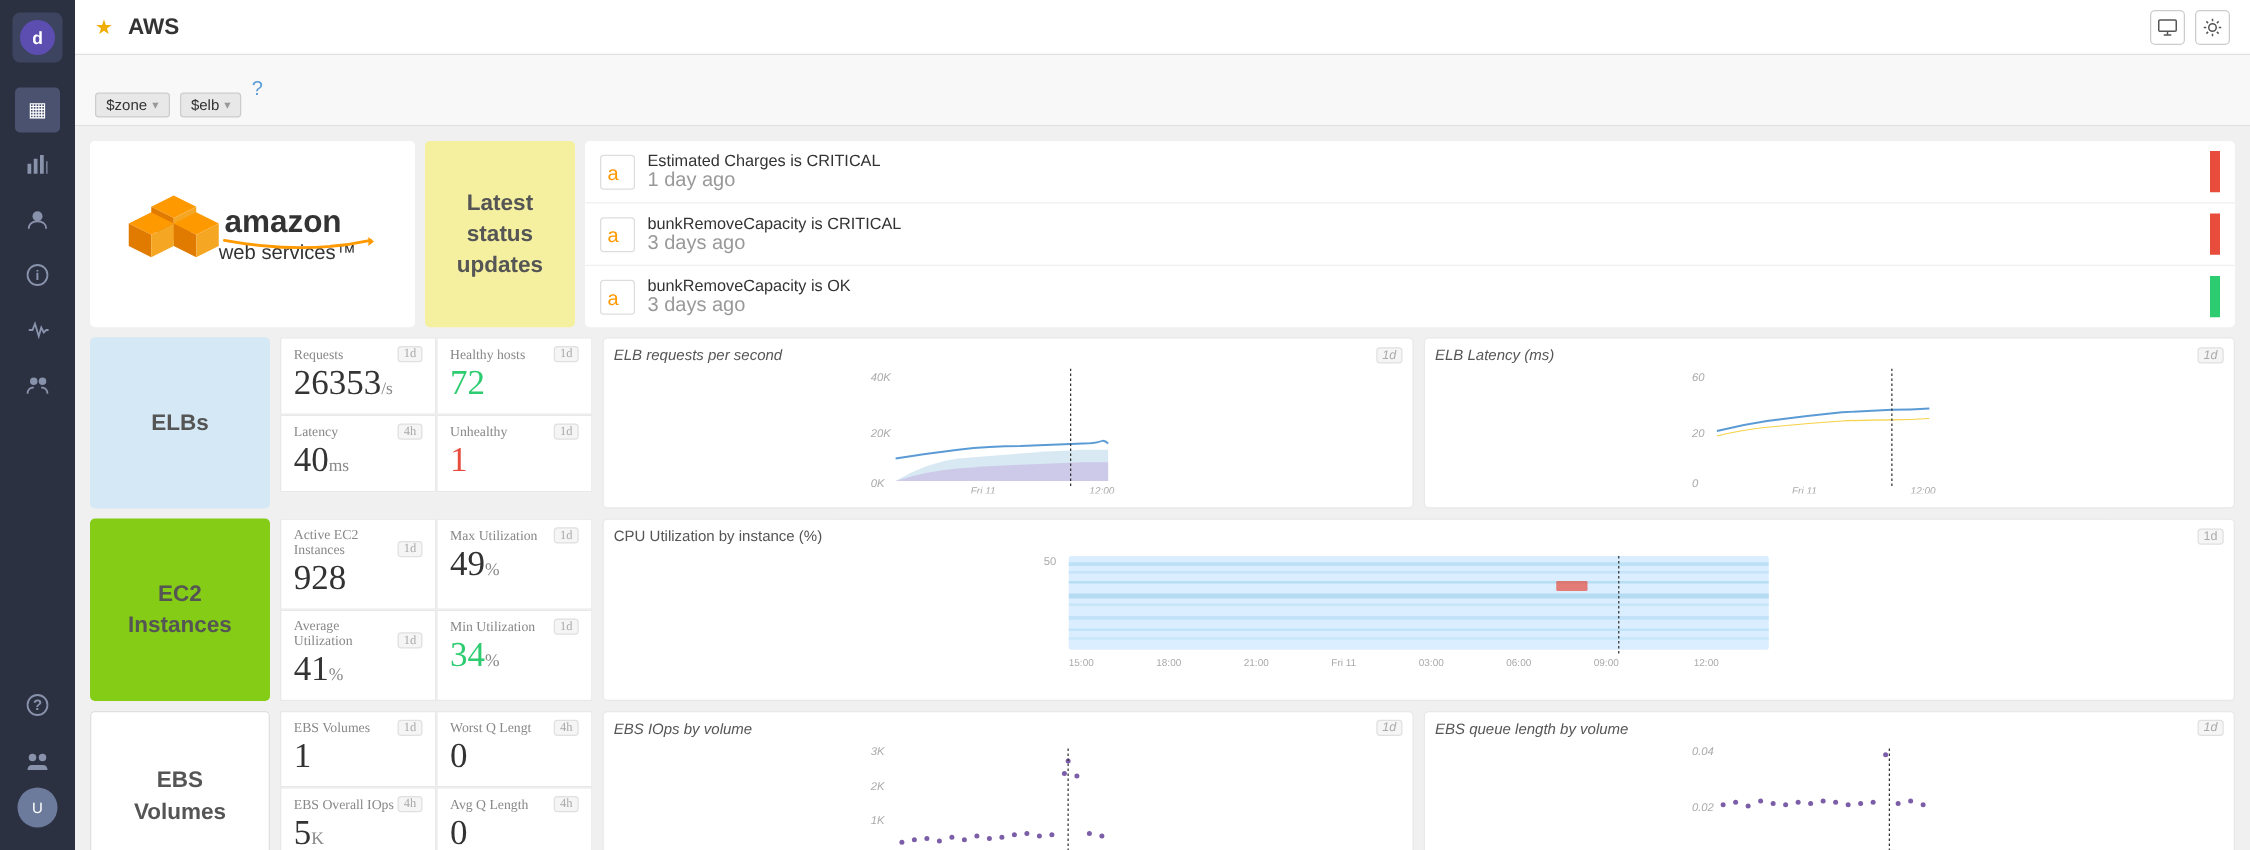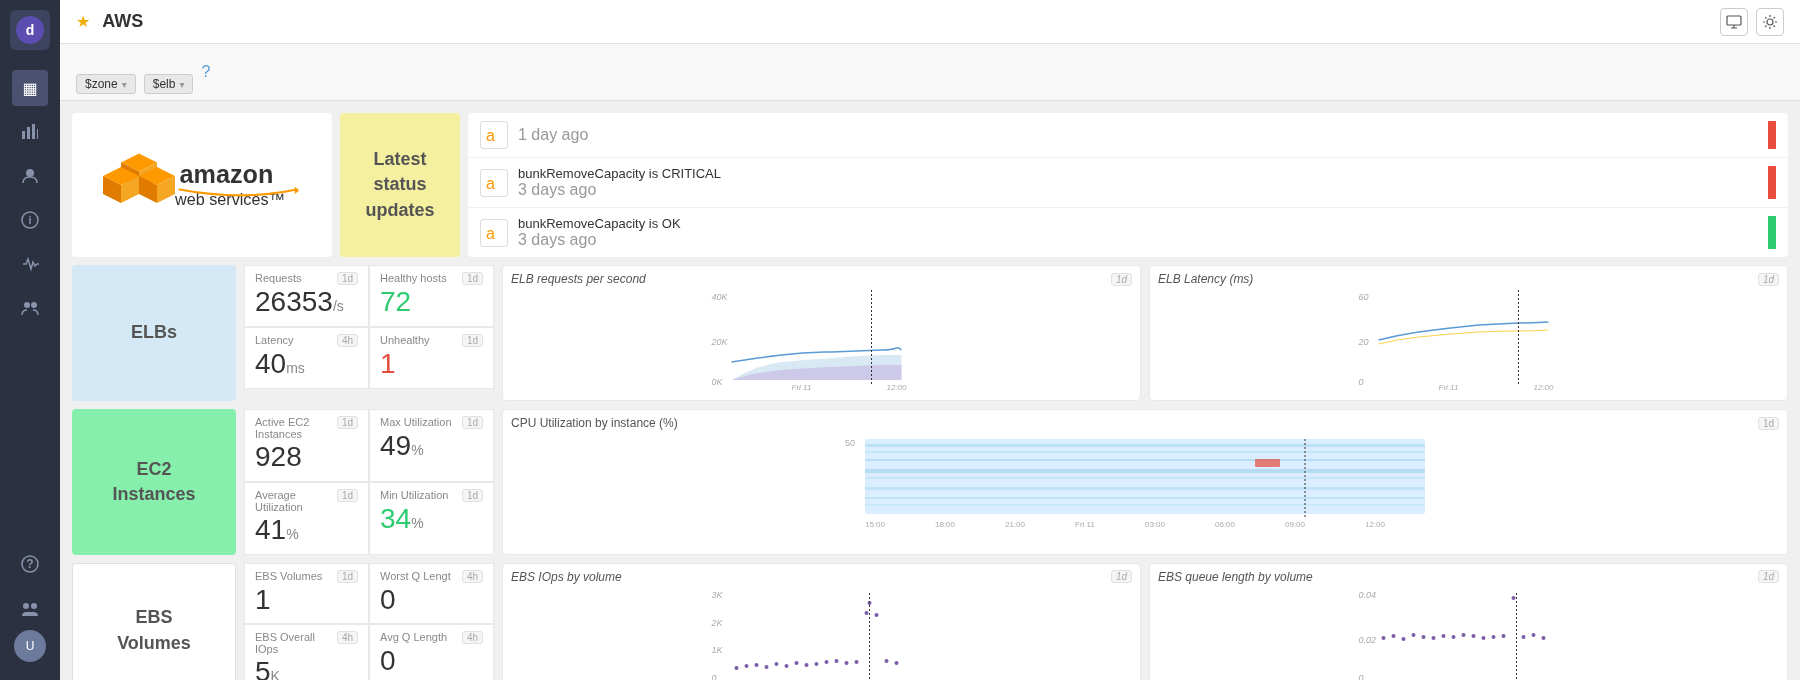--- a/index.html
+++ b/index.html
@@ -177,34 +177,34 @@
     .alert-bar {
       width: 8px;
       align-self: stretch;
     }
     .alert-bar.critical { background: #e74c3c; }
     .alert-bar.ok { background: #2ecc71; }
 
     
     .section-label {
       border-radius: 4px;
-      width: 164px;
+      width: 144px;
       flex-shrink: 0;
       display: flex;
       align-items: center;
       justify-content: center;
       font-size: 18px;
       font-weight: 600;
       color: #555;
       text-align: center;
       line-height: 1.4;
       padding: 12px;
     }
     .section-label.elb { background: #d4e8f5; }
-    .section-label.ec2 { background: #86efac; }
+    .section-label.ec2 { background: #84cc16; }
     .section-label.ebs { background: #fff; border: 1px solid #e0e0e0; }
 
     
     .metrics-group {
       display: flex;
       flex-direction: column;
       gap: 0;
       width: 250px;
       flex-shrink: 0;
     }
@@ -216,36 +216,38 @@
       background: #fff;
       border: 1px solid #e8e8e8;
       padding: 6px 10px 8px;
       flex: 1;
     }
     .metric-label {
       font-size: 11px;
       color: #888;
       display: flex;
       justify-content: space-between;
-      align-items: flex-start;
+      align-items: flex-end;
       margin-bottom: 2px;
+      font-family: Liberation Serif, serif;
     }
     .metric-badge {
       font-size: 10px;
       color: #aaa;
       background: #f5f5f5;
       border: 1px solid #e0e0e0;
       border-radius: 3px;
       padding: 0 4px;
     }
     .metric-value {
       font-size: 28px;
       font-weight: 300;
       color: #333;
       line-height: 1.1;
+      font-family: Liberation Serif, serif;
     }
     .metric-value.green { color: #2ecc71; }
     .metric-value.red { color: #e74c3c; }
     .metric-unit { font-size: 14px; color: #888; }
 
     
     .chart-card {
       background: #fff;
       border: 1px solid #e8e8e8;
       border-radius: 4px;
@@ -418,20 +420,21 @@
       </div>
 
       <div class="alerts-card">
         <div class="alert-item">
           <div class="alert-amazon-icon">
             <svg width="20" height="20" viewBox="0 0 20 20">
                 <text x="2" y="16" font-size="16" fill="#f90">a</text>
               </svg>
           </div>
           <div class="alert-text">
+            <div class="alert-title">Estimated Charges is CRITICAL</div>
             <div class="alert-time">1 day ago</div>
           </div>
           <div class="alert-bar critical"></div>
         </div>
         <div class="alert-item">
           <div class="alert-amazon-icon">
             <svg width="20" height="20" viewBox="0 0 20 20">
                 <text x="2" y="16" font-size="16" fill="#f90">a</text>
               </svg>
           </div>

